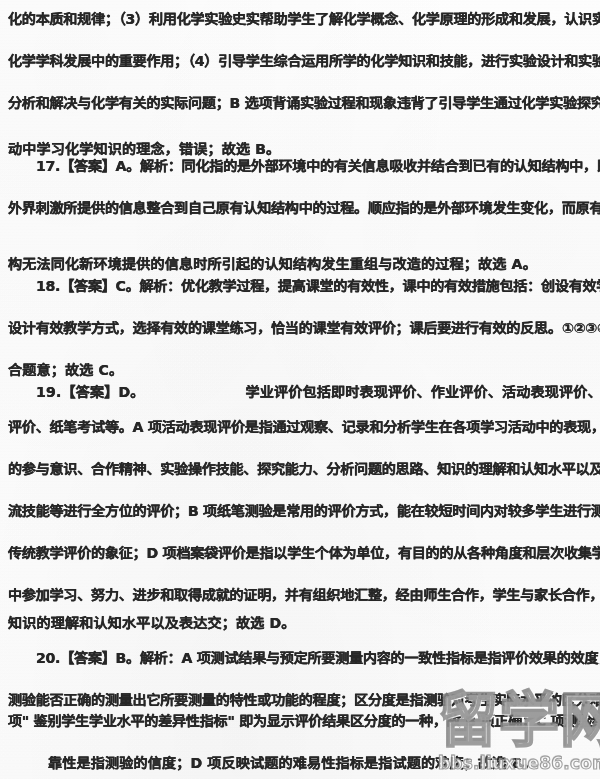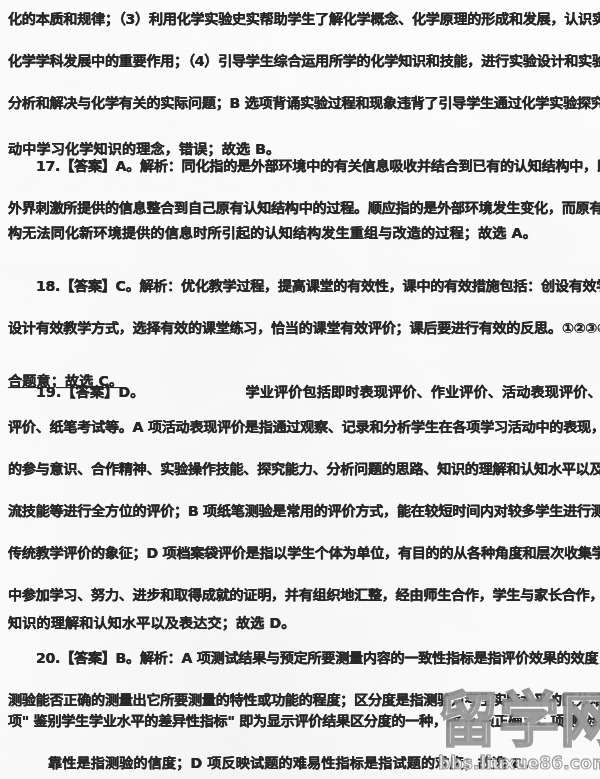--- a/index.html
+++ b/index.html
@@ -124,24 +124,24 @@
 <div id="page">
 
   <div class="doc-body">
 
   <div class="text-line tight" style="top: 6px;">化的本质和规律；（3）利用化学实验史实帮助学生了解化学概念、化学原理的形成和发展，认识实验在</div>
       <div class="text-line tight" style="top: 48px;">化学学科发展中的重要作用；（4）引导学生综合运用所学的化学知识和技能，进行实验设计和实验操作，</div>
       <div class="text-line tight" style="top: 90px;">分析和解决与化学有关的实际问题；B 选项背诵实验过程和现象违背了引导学生通过化学实验探究，在活</div>
       <div class="text-line" style="top: 136px;">动中学习化学知识的理念，错误；故选 B。</div>
       <div class="text-line indent tight" style="top: 153px;">17.【答案】A。解析：同化指的是外部环境中的有关信息吸收并结合到已有的认知结构中，即个体把</div>
       <div class="text-line tight" style="top: 195px;">外界刺激所提供的信息整合到自己原有认知结构中的过程。顺应指的是外部环境发生变化，而原有认知结</div>
-      <div class="text-line" style="top: 220px;">构无法同化新环境提供的信息时所引起的认知结构发生重组与改造的过程；故选 A。</div>
+      <div class="text-line" style="top: 251px;">构无法同化新环境提供的信息时所引起的认知结构发生重组与改造的过程；故选 A。</div>
       <div class="text-line indent tight" style="top: 273px;">18.【答案】C。解析：优化教学过程，提高课堂的有效性，课中的有效措施包括：创设有效学习情境；</div>
       <div class="text-line tight" style="top: 315px;">设计有效教学方式，选择有效的课堂练习，恰当的课堂有效评价；课后要进行有效的反思。①②③④均符</div>
-      <div class="text-line" style="top: 368px; text-decoration: underline;">合题意；故选 C。</div>
+      <div class="text-line" style="top: 357px;">合题意；故选 C。</div>
       <div class="text-line indent" style="top: 379px;">19.【答案】D。                    学业评价包括即时表现评价、作业评价、活动表现评价、成长档案袋</div>
       <div class="text-line tight" style="top: 414px;">评价、纸笔考试等。A 项活动表现评价是指通过观察、记录和分析学生在各项学习活动中的表现，对学生</div>
       <div class="text-line tight" style="top: 456px;">的参与意识、合作精神、实验操作技能、探究能力、分析问题的思路、知识的理解和认知水平以及表达交</div>
       <div class="text-line tight" style="top: 498px;">流技能等进行全方位的评价；B 项纸笔测验是常用的评价方式，能在较短时间内对较多学生进行测试，是</div>
       <div class="text-line tight" style="top: 540px;">传统教学评价的象征；D 项档案袋评价是指以学生个体为单位，有目的的从各种角度和层次收集学习过程</div>
       <div class="text-line tight" style="top: 582px;">中参加学习、努力、进步和取得成就的证明，并有组织地汇整，经由师生合作，学生与家长合作，根据评</div>
       <div class="text-line" style="top: 610px;">知识的理解和认知水平以及表达交；故选 D。</div>
       <div class="text-line indent tight" style="top: 645px;">20.【答案】B。解析：A 项测试结果与预定所要测量内容的一致性指标是指评价效果的效度，即一种</div>
       <div class="text-line tight" style="top: 687px;">测验能否正确的测量出它所要测量的特性或功能的程度；区分度是指测验对考生实际水平的区分难度，B</div>
       <div class="text-line tight" style="top: 708px;">项" 鉴别学生学业水平的差异性指标" 即为显示评价结果区分度的一种，故 B 项正确；C 项测验结果的可</div>

